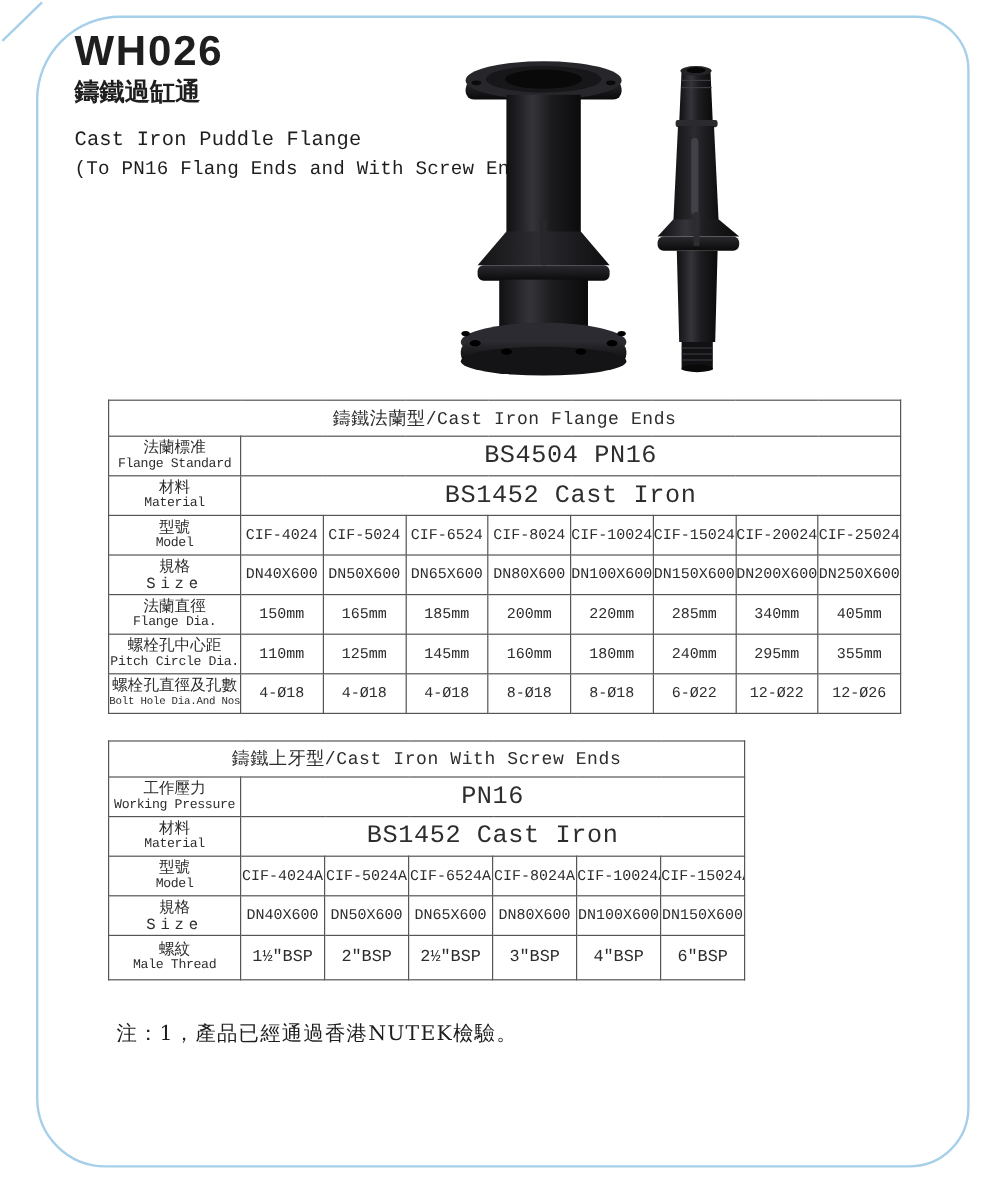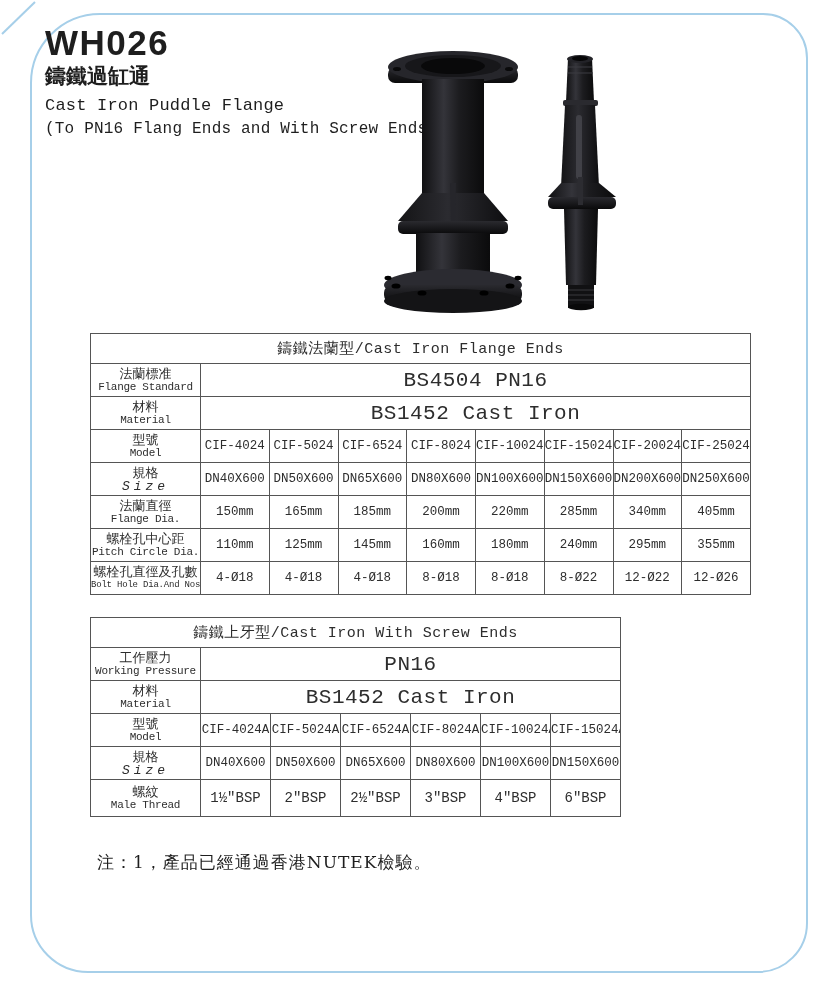--- a/index.html
+++ b/index.html
@@ -10,47 +10,47 @@
     color:#2d2d2d;
   }
   .page-border{
     position:absolute;left:30px;top:13px;width:774px;height:956px;
     border:2px solid #a6cfe9;
     border-radius:70px 45px 50px 58px;
     pointer-events:none;
   }
   .corner-line{position:absolute;left:0;top:0;}
 
-  .header{position:absolute;left:45px;top:24px;color:#1e1e1e;}
+  .header{position:absolute;left:62px;top:24px;color:#1e1e1e;}
   .code{font-family:"Liberation Sans","DejaVu Sans",sans-serif;font-weight:bold;
         font-size:35px;line-height:38px;letter-spacing:1.5px;}
   .t-zh{font-family:"DejaVu Serif","Liberation Serif",serif;font-weight:bold;
         font-size:21px;line-height:26px;margin-top:1px;}
-  .t-en{font-size:17px;line-height:22px;margin-top:6px;letter-spacing:0.2px;}
+  .t-en{font-size:17px;line-height:22px;margin-top:18px;letter-spacing:0.2px;}
   .t-sub{font-size:16px;line-height:21px;margin-top:2px;letter-spacing:0.2px;}
 
   .photo{position:absolute;left:370px;top:45px;}
 
   .tbl-wrap{position:absolute;border-radius:10px;}
   #table1{left:90px;top:333px;}
   #table2{left:90px;top:617px;}
   table.spec{border-collapse:collapse;table-layout:fixed;
     font-family:"Liberation Mono","DejaVu Sans Mono",monospace;color:#2d2d2d;}
   #table1 table.spec{width:661px;}
   #table2 table.spec{width:531px;padding-left:40px;}
   .spec td{border:1px solid #555;text-align:center;vertical-align:middle;
     padding:0;overflow:hidden;white-space:nowrap;}
   .spec tr{height:33px;}
   .spec tr.title-row{height:30px;}
   .tbl-title{font-size:15px;letter-spacing:0.5px;}
   .lbl .zh{display:block;font-family:"DejaVu Serif","Liberation Serif",serif;
     font-size:13px;line-height:15px;}
   .lbl .en{display:block;font-size:11px;line-height:13px;letter-spacing:-0.3px;}
   .lbl .en.tiny{font-size:9px;letter-spacing:-0.2px;}
-  .lbl .en.wide{font-size:13px;letter-spacing:4px;font-style:italic;}
+  .lbl .en.wide{font-size:13px;letter-spacing:4px;}
   .val{font-size:12.5px;}
   .span-val{font-size:21px;letter-spacing:0.5px;}
   #table2 tr:last-child{height:37px;}
   #table2 tr:last-child .val{font-size:14px;}
 
   .notes{position:absolute;left:97px;top:847px;
     font-family:"DejaVu Serif","Liberation Serif",serif;
     font-size:17px;line-height:30px;color:#1e1e1e;letter-spacing:1px;}
   .notes .indent{margin-left:36px;}
 </style>
@@ -224,21 +224,21 @@
           <tr>
             <td class="lbl">
               <span class="zh">螺栓孔直徑及孔數</span>
               <span class="en tiny">Bolt Hole Dia.And Nos.</span>
             </td>
             <td class="val">4-Ø18</td>
             <td class="val">4-Ø18</td>
             <td class="val">4-Ø18</td>
             <td class="val">8-Ø18</td>
             <td class="val">8-Ø18</td>
-            <td class="val">8-Ø22</td>
+            <td class="val">6-Ø22</td>
             <td class="val">12-Ø22</td>
             <td class="val">12-Ø26</td>
           </tr>
         </tbody>
       </table>
     </div>
   <div id="table2" class="tbl-wrap">
       <table class="spec">
         <colgroup>
           <col style="width: 110px;">

